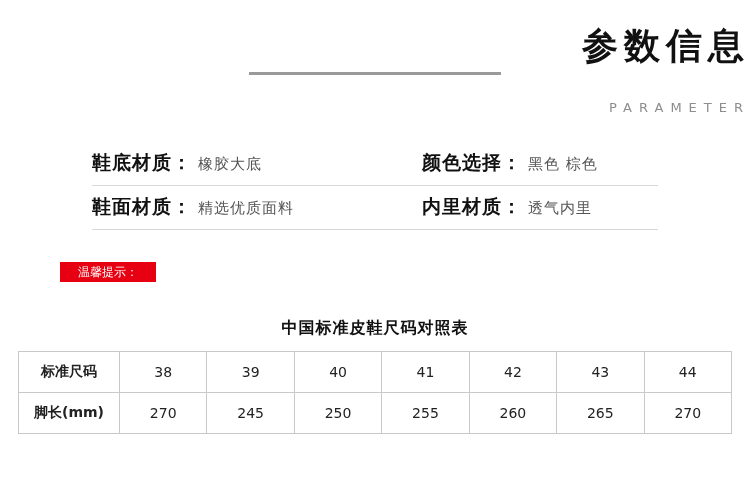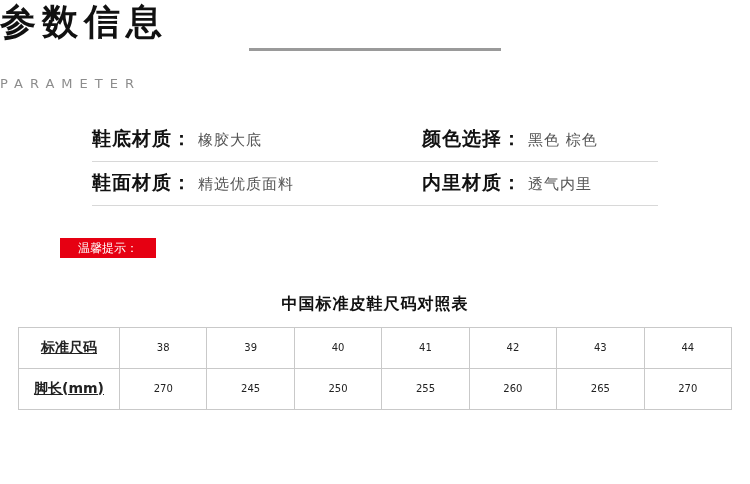--- a/index.html
+++ b/index.html
@@ -15,21 +15,22 @@
     overflow: hidden;
   }
   .page {
     position: relative;
     width: 750px;
     height: 484px;
   }
 
   
   .title-block {
-    text-align: left;
+    text-align: right;
+    padding-top: 24px;
   }
   .title-main {
     font-size: 36px;
     font-weight: bold;
     letter-spacing: 6px;
     color: #111;
     line-height: 44px;
     display: inline-block;
     position: relative;
   }
@@ -122,28 +123,27 @@
     border-collapse: collapse;
     margin: 12px auto 0 auto;
     width: 714px;
     table-layout: fixed;
   }
   .size-table td {
     border: 1px solid #c9c9c9;
     height: 38px;
     text-align: center;
     vertical-align: middle;
-    font-size: 10px;
+    font-size: 14px;
     color: #222;
   }
   .size-table td.head-cell {
     font-weight: bold;
     width: 98px;
     font-size: 14px;
-    text-decoration: underline;
   }
 </style>
 </head>
 <body>
 
 <div class="page">
 
   <div class="title-block">
     <div class="title-main">参数信息</div>
     <div class="title-rule"></div>

